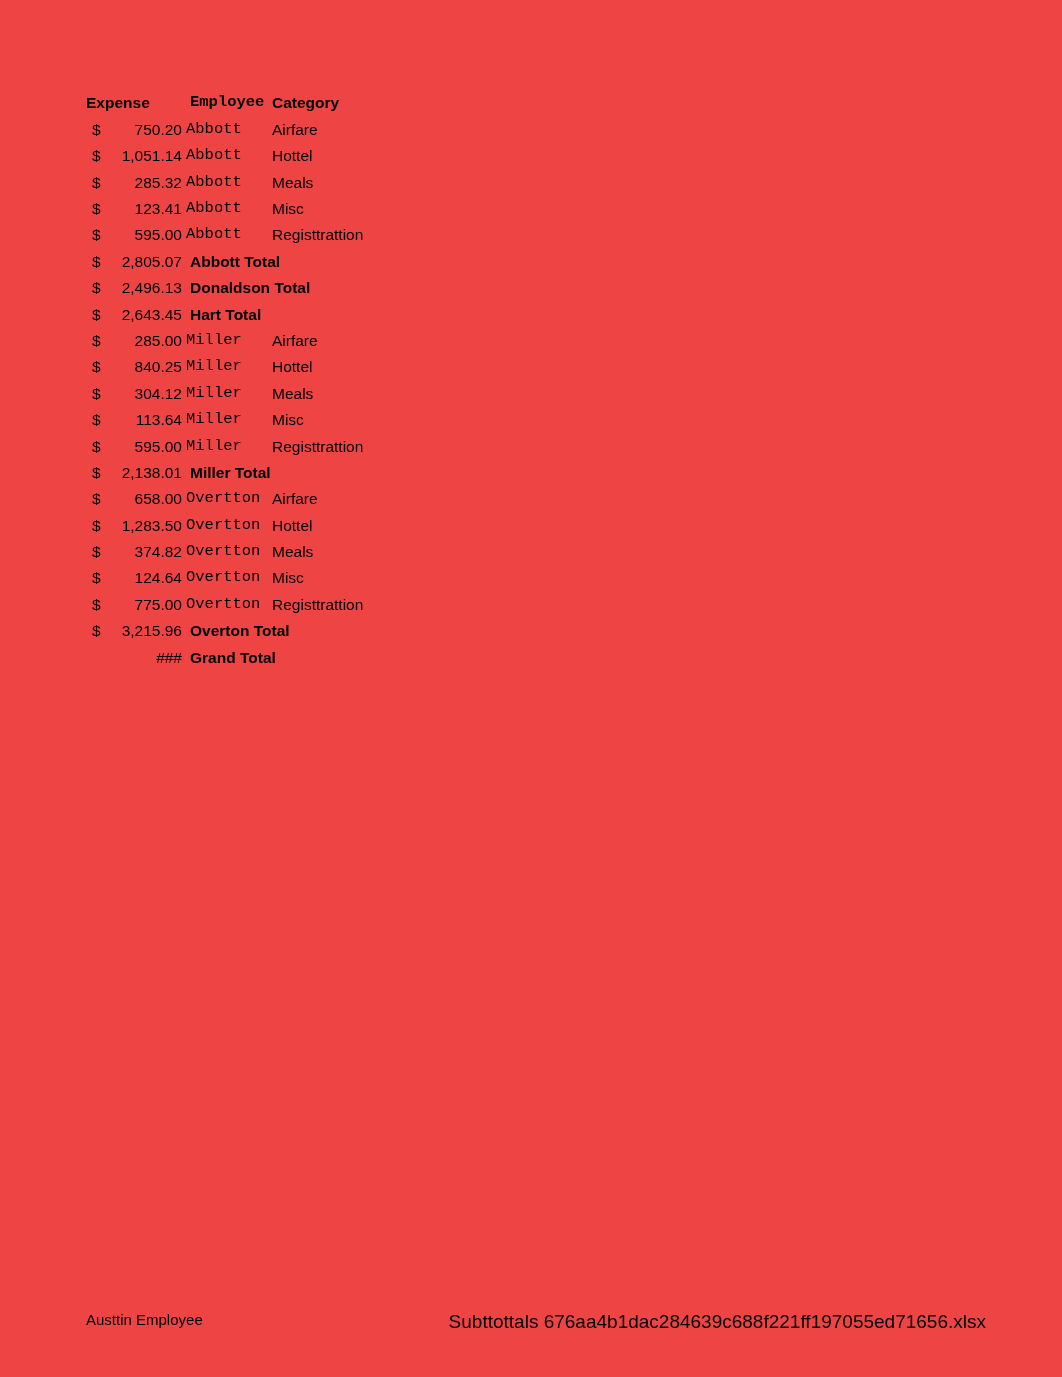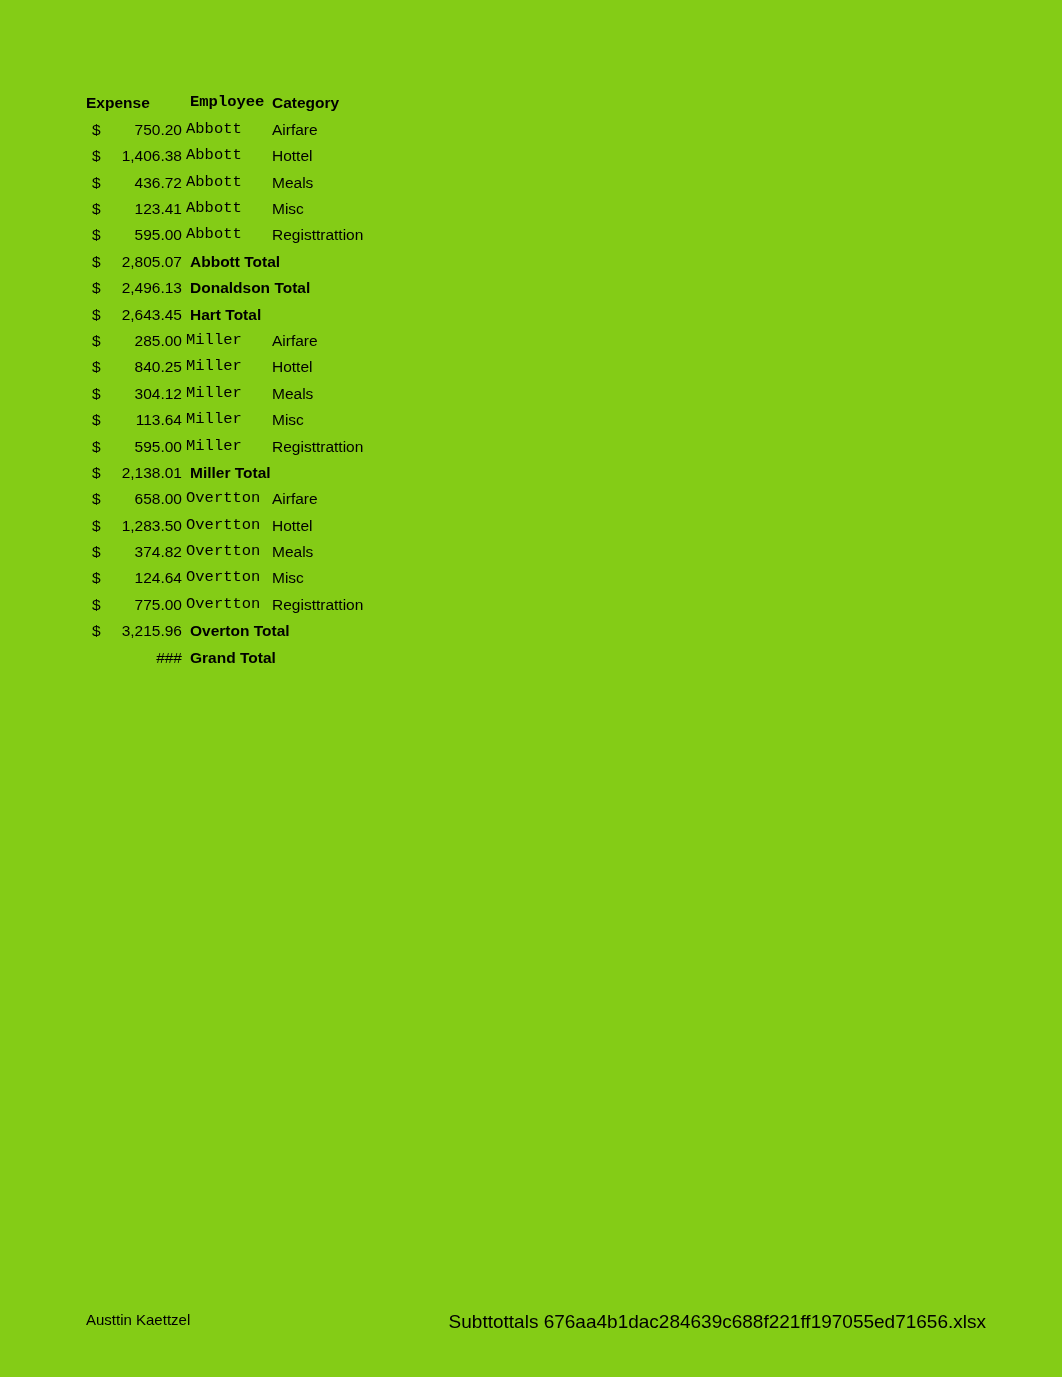--- a/index.html
+++ b/index.html
@@ -5,21 +5,21 @@
 <style>
   html, body {
     margin: 0;
     padding: 0;
     background: #ffffff;
   }
   .page {
     position: relative;
     width: 1062px;
     height: 1377px;
-    background: #84cc16;
+    background: #ef4444;
     overflow: hidden;
     font-family: "Liberation Sans", sans-serif;
     color: #000000;
     -webkit-font-smoothing: antialiased;
   }
 
   
   .sheet {
     position: absolute;
     left: 84px;
@@ -117,31 +117,31 @@
               <span class="num">750.20</span>
             </div>
           </td>
           <td class="col-employee">Abbott</td>
           <td class="col-category">Airfare</td>
         </tr>
         <tr>
           <td class="col-expense">
             <div class="acct">
               <span class="sym">$</span>
-              <span class="num">1,406.38</span>
+              <span class="num">1,051.14</span>
             </div>
           </td>
           <td class="col-employee">Abbott</td>
           <td class="col-category">Hottel</td>
         </tr>
         <tr>
           <td class="col-expense">
             <div class="acct">
               <span class="sym">$</span>
-              <span class="num">436.72</span>
+              <span class="num">285.32</span>
             </div>
           </td>
           <td class="col-employee">Abbott</td>
           <td class="col-category">Meals</td>
         </tr>
         <tr>
           <td class="col-expense">
             <div class="acct">
               <span class="sym">$</span>
               <span class="num">123.41</span>
@@ -310,17 +310,17 @@
             <div class="acct hash">
               <span class="num">###</span>
             </div>
           </td>
           <td class="label" colspan="2">Grand Total</td>
         </tr>
       </tbody>
   </table>
 
   <div class="footer">
-    <div class="footer-left">Austtin Kaettzel</div>
+    <div class="footer-left">Austtin Employee</div>
     <div class="footer-right">Subttottals 676aa4b1dac284639c688f221ff197055ed71656.xlsx</div>
   </div>
 
 </div>
 
 </body></html>

